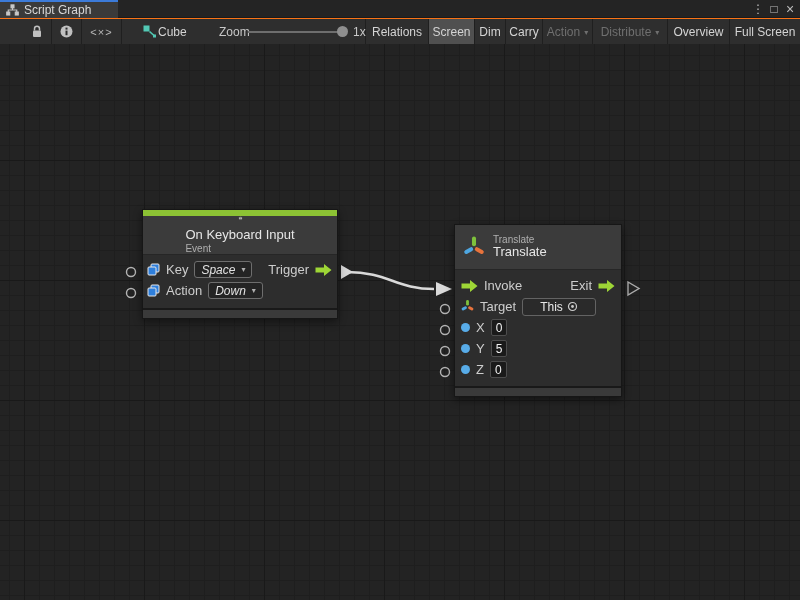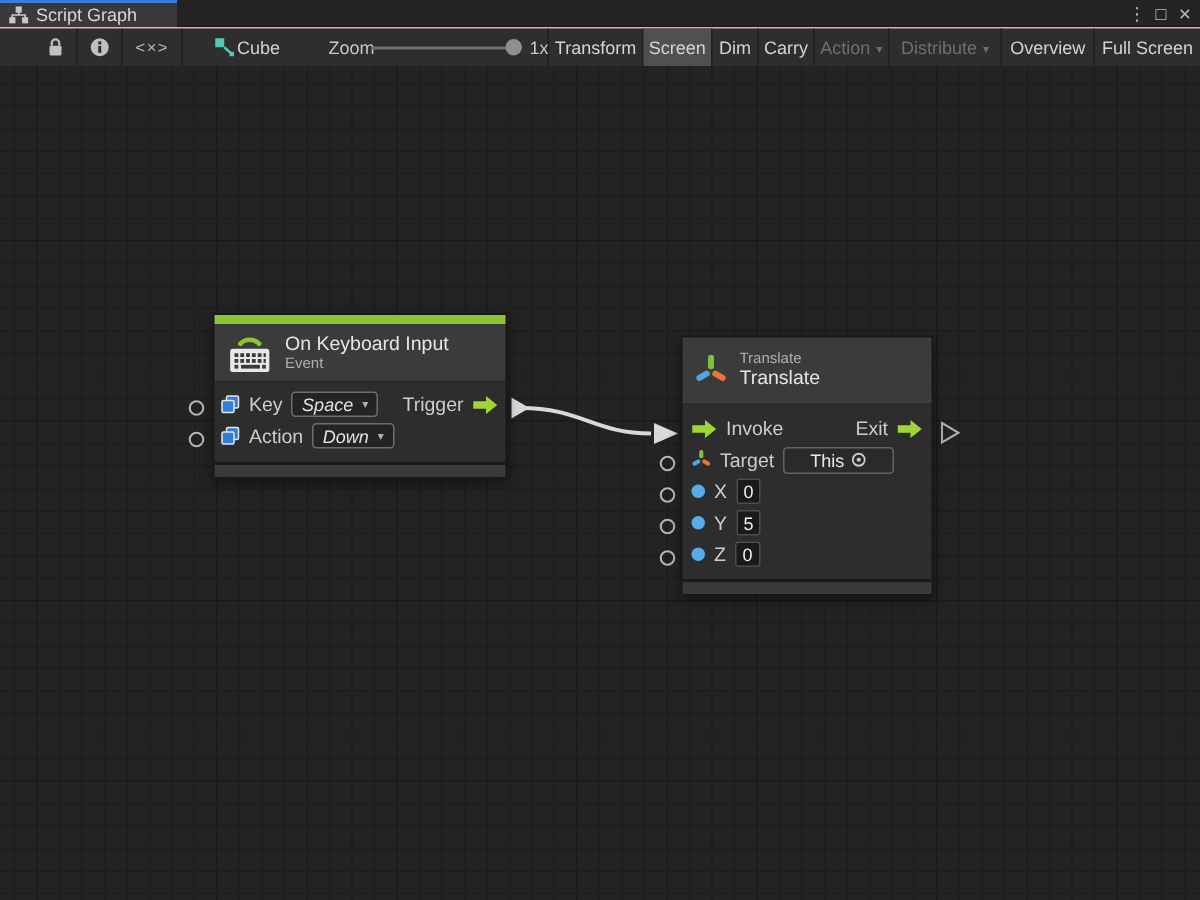--- a/index.html
+++ b/index.html
@@ -1,18 +1,18 @@
 <!DOCTYPE html>
 <html><head>
 <meta charset="utf-8">
 <style>
   * { margin:0; padding:0; box-sizing:border-box; }
   html,body { width:800px; height:600px; background:#232323; overflow:hidden;
     font-family:"Liberation Sans", sans-serif; -webkit-font-smoothing:antialiased; }
-  #app { position:relative; width:800px; height:512px; background:#fca5a5; }
+  #app { position:relative; width:800px; height:512px; background:#f97316; }
 
   
   .titlebar { position:absolute; left:0; top:0; width:800px; height:18px;
     background:#242424; border-bottom:1px solid #1a1a1a; }
   .tab { position:absolute; left:0; top:0; width:118px; height:18px; background:#3a3a3a;
     border-top:2px solid #3c7bd9; display:flex; align-items:center; gap:5px; padding:0 6px; }
   .tab-title { font-size:12px; color:#d8d8d8; white-space:nowrap; }
   .win-controls { position:absolute; right:2px; top:0; height:18px; display:flex; align-items:center; }
   .win-btn { width:16px; height:18px; color:#bdbdbd; font-size:12px; line-height:18px;
     text-align:center; cursor:default; }
@@ -71,21 +71,21 @@
   .dropdown .caret { font-size:8px; color:#b0b0b0; }
   .valuebox { display:inline-flex; align-items:center; justify-content:center; min-width:16px;
     height:17px; background:#1a1a1a; border:1px solid #4d4d4d; border-radius:2px;
     padding:0 4px; font-size:12px; color:#f0f0f0; }
   .thisbox { display:inline-flex; align-items:center; gap:4px; height:18px;
     background:#2a2a2a; border:1px solid #636363; border-radius:3px; padding:0 17px;
     font-size:12px; color:#e8e8e8; }
   .portdot { width:9px; height:9px; border-radius:50%; background:#58ace8; flex:none; }
 
   #kb-node { left:142px; top:165px; width:196px; }
-  #kb-node .node-header { height:39px; }
+  #kb-node .node-header { height:39px;flex-direction:column; }
   #kb-node .node-body { padding:4px 0 7px 0; }
   #kb-node .nrow { padding-left:4px; padding-right:5px; }
 
   #tr-node { left:454px; top:180px; width:168px; }
   #tr-node .node-header { height:45px; }
   #tr-node .node-body { padding:5px 0 6px 0; }
   #tr-node .nrow { padding-left:6px; padding-right:6px; }
 </style>
 </head>
 <body>
@@ -143,21 +143,21 @@
       </div>
       <span class="zoom-label">Zoom</span>
       <div class="zoom-track"></div>
       <div class="zoom-handle"></div>
       <span class="zoom-value">1x</span>
     </div>
 
     <div class="tb-buttons">
       <div class="tb-sep"></div>
       <div class="tbtn" style="width:62px">
-        <span>Transform</span>
+        <span>Relations</span>
         </div>
       <div class="tb-sep"></div>
       <div class="tbtn active" style="width:45px">
         <span>Screen</span>
         </div>
       <div class="tb-sep"></div>
       <div class="tbtn" style="width:30px">
         <span>Dim</span>
         </div>
       <div class="tb-sep"></div>

